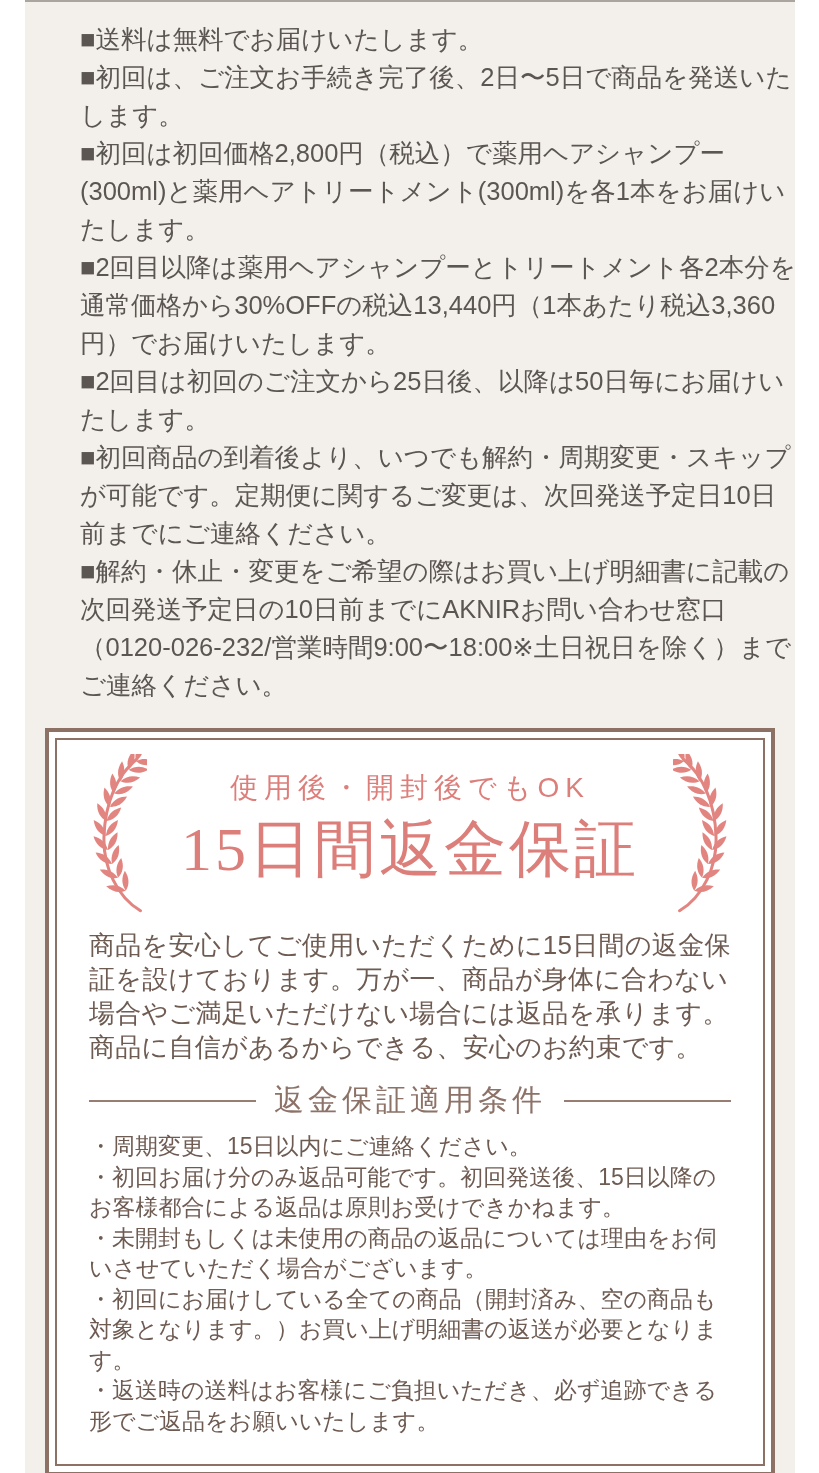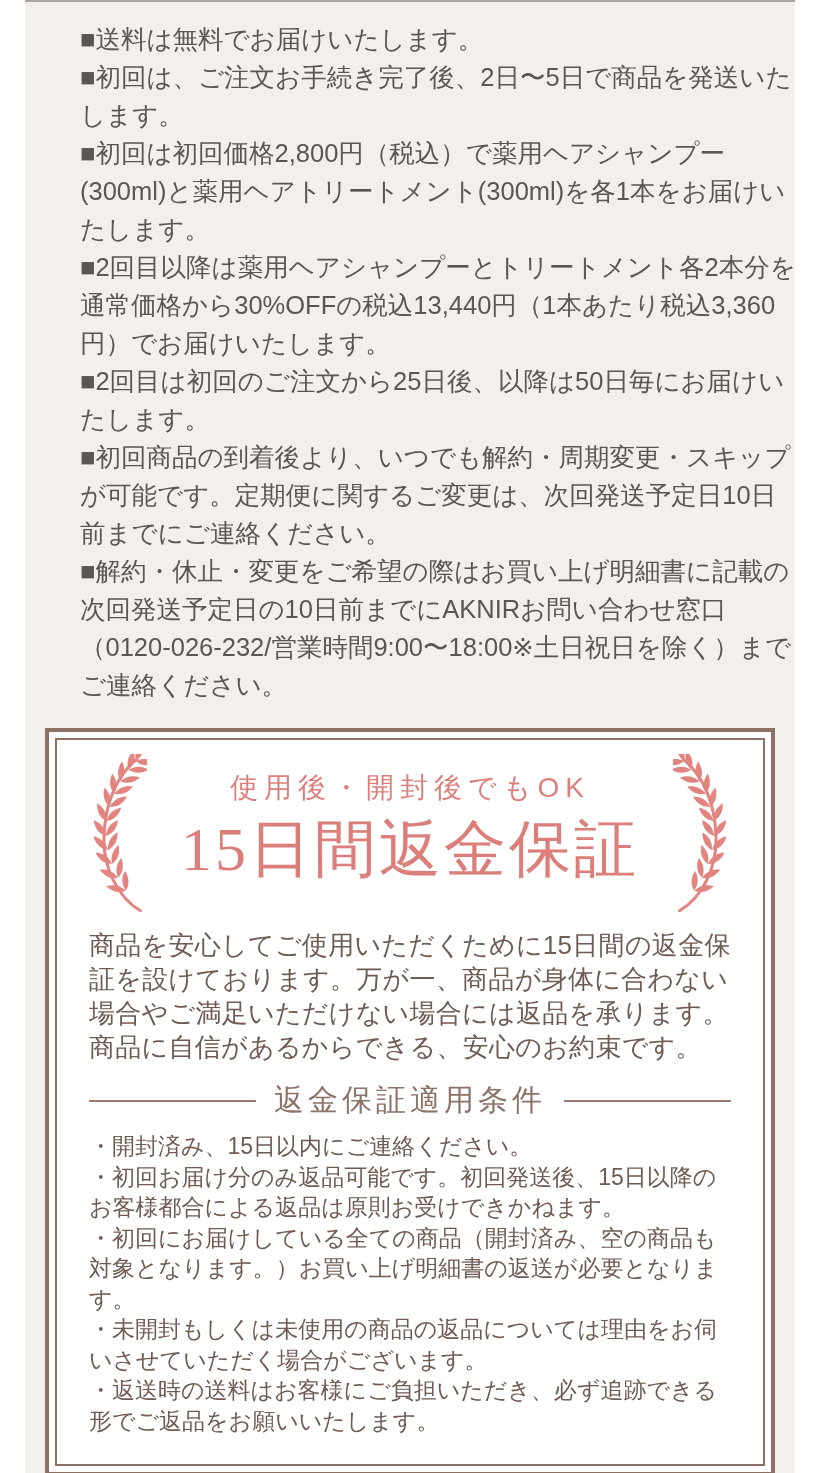--- a/index.html
+++ b/index.html
@@ -175,24 +175,24 @@
           <p>商品に自信があるからできる、安心のお約束です。</p>
         </div>
 
         <div class="conditions-heading">
           <span class="rule"></span>
           <span class="label">返金保証適用条件</span>
           <span class="rule"></span>
         </div>
 
         <div class="conditions">
-          <p>・開封済み、15日以内にご連絡ください。</p>
+          <p>・周期変更、15日以内にご連絡ください。</p>
           <p>・初回お届け分のみ返品可能です。初回発送後、15日以降のお客様都合による返品は原則お受けできかねます。</p>
+          <p>・未開封もしくは未使用の商品の返品については理由をお伺いさせていただく場合がございます。</p>
           <p>・初回にお届けしている全ての商品（開封済み、空の商品も対象となります。）お買い上げ明細書の返送が必要となります。</p>
-          <p>・未開封もしくは未使用の商品の返品については理由をお伺いさせていただく場合がございます。</p>
           <p>・返送時の送料はお客様にご負担いただき、必ず追跡できる形でご返品をお願いいたします。</p>
         </div>
 
       </div>
     </div>
 
   </div>
 </div>
 
 </body></html>

